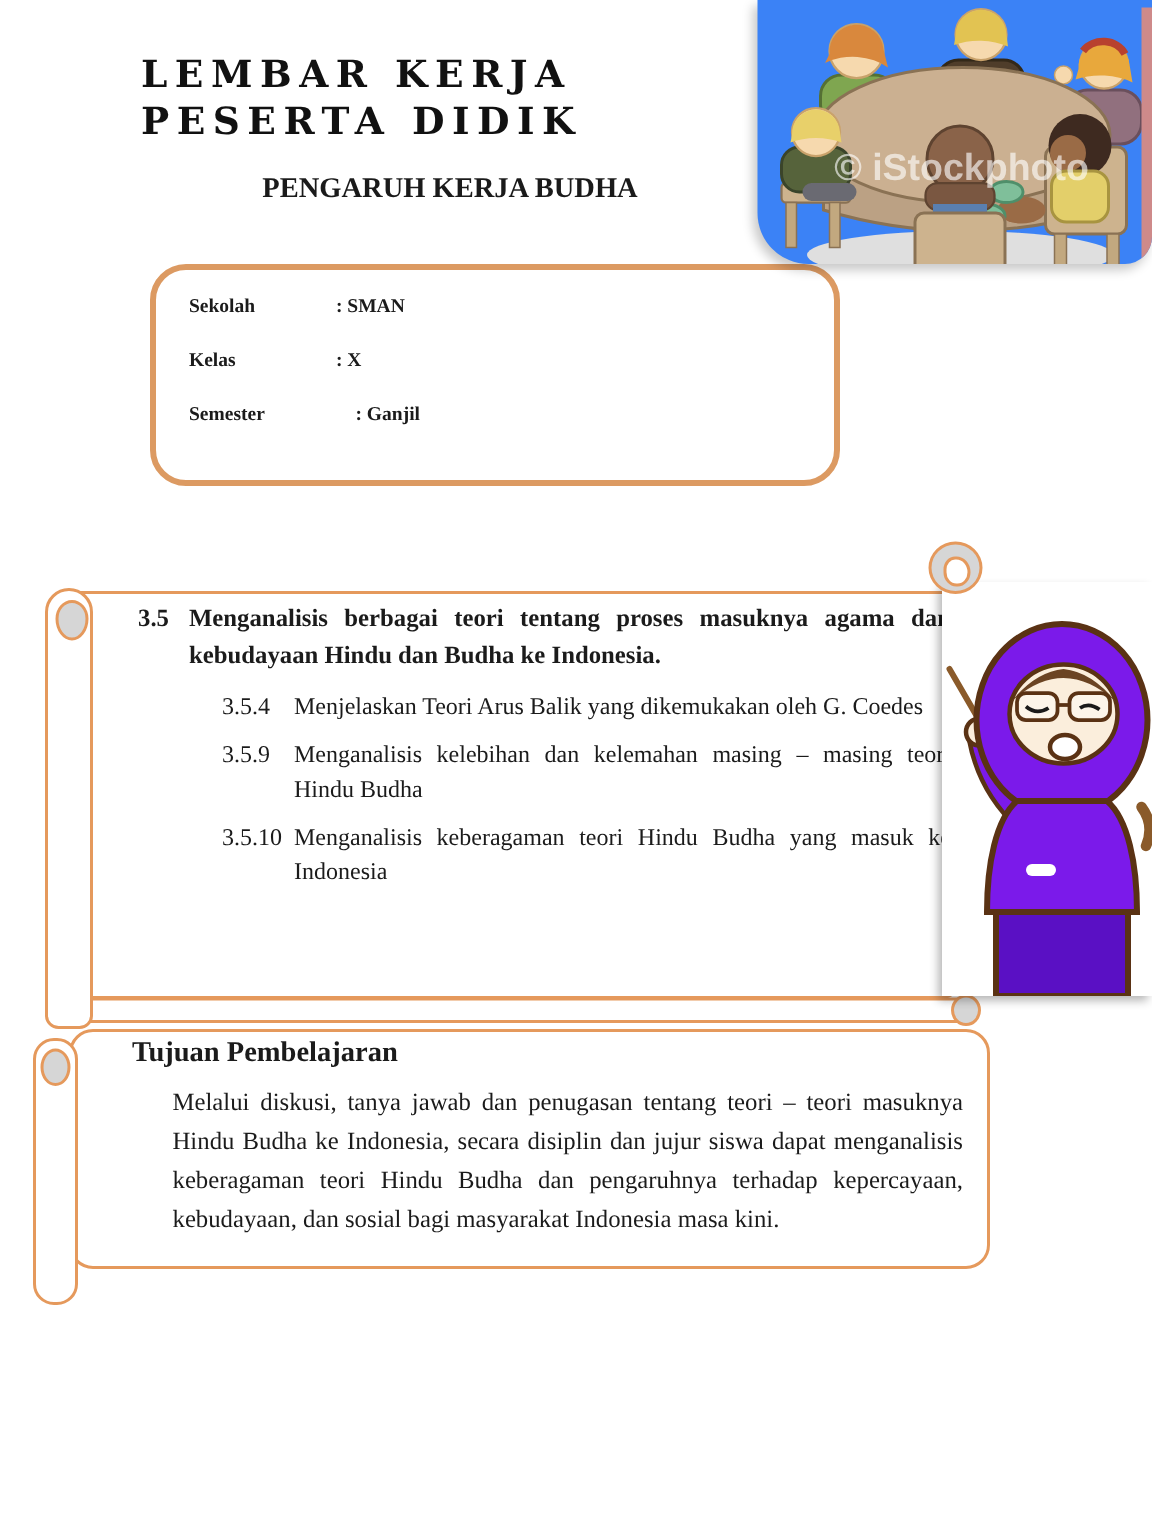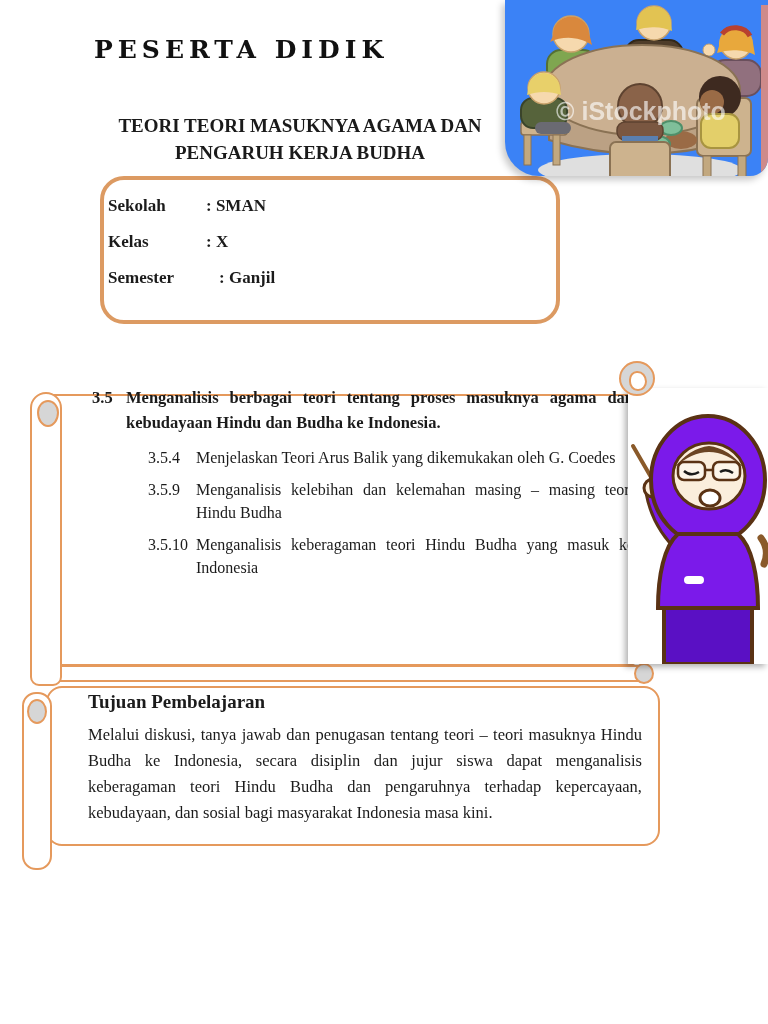--- a/index.html
+++ b/index.html
@@ -17,21 +17,21 @@
   .doc-subtitle {
     position:absolute; left:58px; top:112px; width:484px; text-align:center;
     font-weight:bold; font-size:19px; line-height:27px; color:#1a1a1a;
   }
 
   
   .info-box {
     position:absolute; left:100px; top:176px; width:452px; height:140px;
     border:4px solid #DC9A62; border-radius:24px; background:#fff;
   }
-  .info-row { position:absolute; left:4px; display:flex; font-size:17px; font-weight:bold; }
+  .info-row { position:absolute; left:22px; display:flex; font-size:13px; font-weight:bold; }
   .info-row.r0 { top:16px; } .info-row.r1 { top:52px; } .info-row.r2 { top:88px;gap:13px; }
   .info-label { width:98px; }
 
   
   .scroll-border { border:2.5px solid #E5995C; background:#fff; position:absolute; box-sizing:border-box; }
   .scroll1-box   { left:40px;  top:394px; width:602px; height:272px; border-radius:14px; z-index:1; }
   .scroll1-band  { left:40px;  top:665px; width:610px; height:17px;  border-radius:4px 10px 10px 4px; z-index:1; }
   .scroll1-tube  { left:30px;  top:392px; width:32px;  height:294px; border-radius:16px 16px 9px 9px; z-index:2; }
   .scroll2-box   { left:46px;  top:686px; width:614px; height:160px; border-radius:16px; z-index:1; }
   .scroll2-tube  { left:22px;  top:692px; width:30px;  height:178px; border-radius:14px; z-index:2; }
@@ -40,56 +40,56 @@
     background:#D6D6D6; box-sizing:border-box;
   }
   .curl-s1-tube { left:37px;  top:400px; width:22px; height:27px; z-index:3; border-radius:50% 50% 50% 50%/46% 46% 54% 54%; }
   .curl-s1-top  { left:619px; top:361px; width:36px; height:35px; z-index:6; }
   .curl-s1-top-inner { position:absolute; left:629px; top:371px; width:14px; height:16px; background:#fff;
     border:2px solid #E5995C; border-radius:45% 55% 50% 50%; z-index:7; }
   .curl-s1-band { left:634px; top:663px; width:20px; height:21px; z-index:3; }
   .curl-s2-tube { left:27px;  top:699px; width:20px; height:25px; z-index:3; }
 
   
-  .kd-content { position:absolute; left:92px; top:385px; width:542px; z-index:2; }
+  .kd-content { position:absolute; left:92px; top:399px; width:542px; z-index:2; }
   .kd-head { display:flex; font-weight:bold; font-size:16.5px; line-height:25px; }
   .kd-code { width:34px; flex:none; }
   .kd-text { flex:1; text-align:justify; }
   .kd-items { margin-top:11px; margin-left:56px; }
   .kd-item { display:flex; font-size:16px; line-height:23px; margin-bottom:9px; }
   .kd-item-code { width:48px; flex:none; }
   .kd-item-text { flex:1; text-align:justify; }
 
   
   .obj-content { position:absolute; left:88px; top:691px; width:554px; z-index:2; }
   .obj-head { font-weight:bold; font-size:19px; }
-  .obj-body { margin-top:9px; font-size:16.5px; line-height:26px; text-align:justify; }
+  .obj-body { margin-top:9px; font-size:16.5px; line-height:26px; text-align:justify;margin-left:27px; }
 
   
   .kids-box {
     position:absolute; left:505px; top:0; width:263px; height:176px; background:#3b82f6;
     border-bottom-left-radius:34px; border-bottom-right-radius:18px;
     box-shadow:-3px 4px 7px rgba(0,0,0,0.22); z-index:5; overflow:hidden;
   }
   .teacher-box {
     position:absolute; left:628px; top:388px; width:140px; height:276px; background:#fff;
     box-shadow:-3px 3px 6px rgba(0,0,0,0.30); z-index:5; overflow:hidden;
   }
 </style>
 </head>
 <body>
 
 <div class="page">
 
   <div class="doc-title">
+    <div>LEMBAR KERJA</div>
     <div>PESERTA DIDIK</div>
   </div>
 
   <div class="doc-subtitle">
-    <div>TEORI TEORI MASUKNYA AGAMA DAN</div>
     <div>PENGARUH KERJA BUDHA</div>
   </div>
 
   <div class="info-box">
     <div class="info-row r0">
       <span class="info-label">Sekolah</span>
       <span class="info-value">: SMAN</span>
     </div>
     <div class="info-row r1">
       <span class="info-label">Kelas</span>

